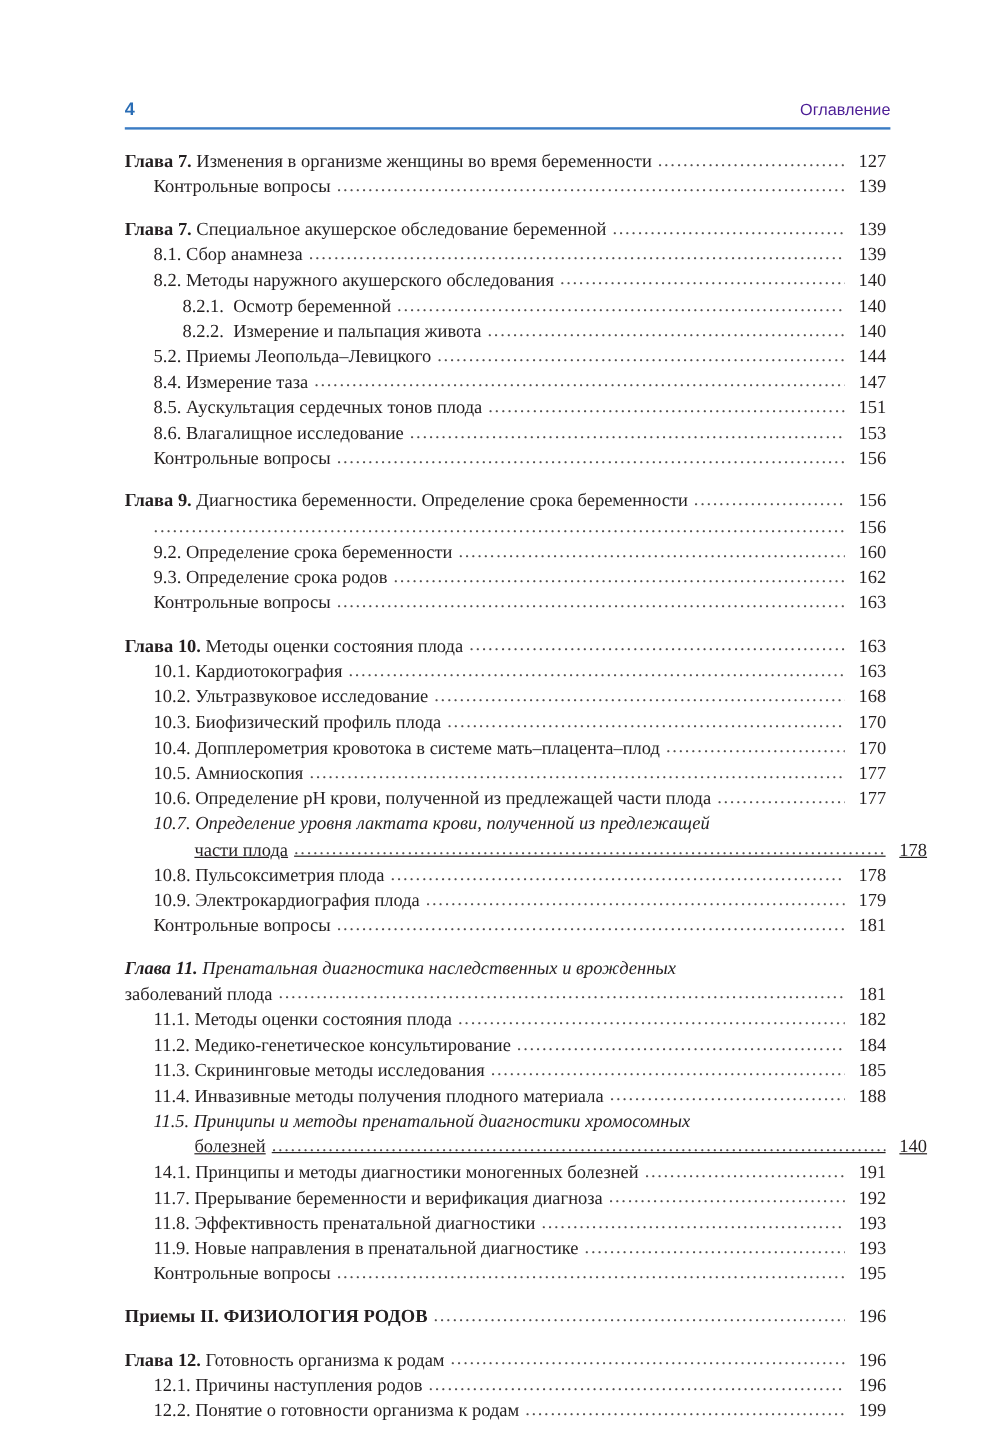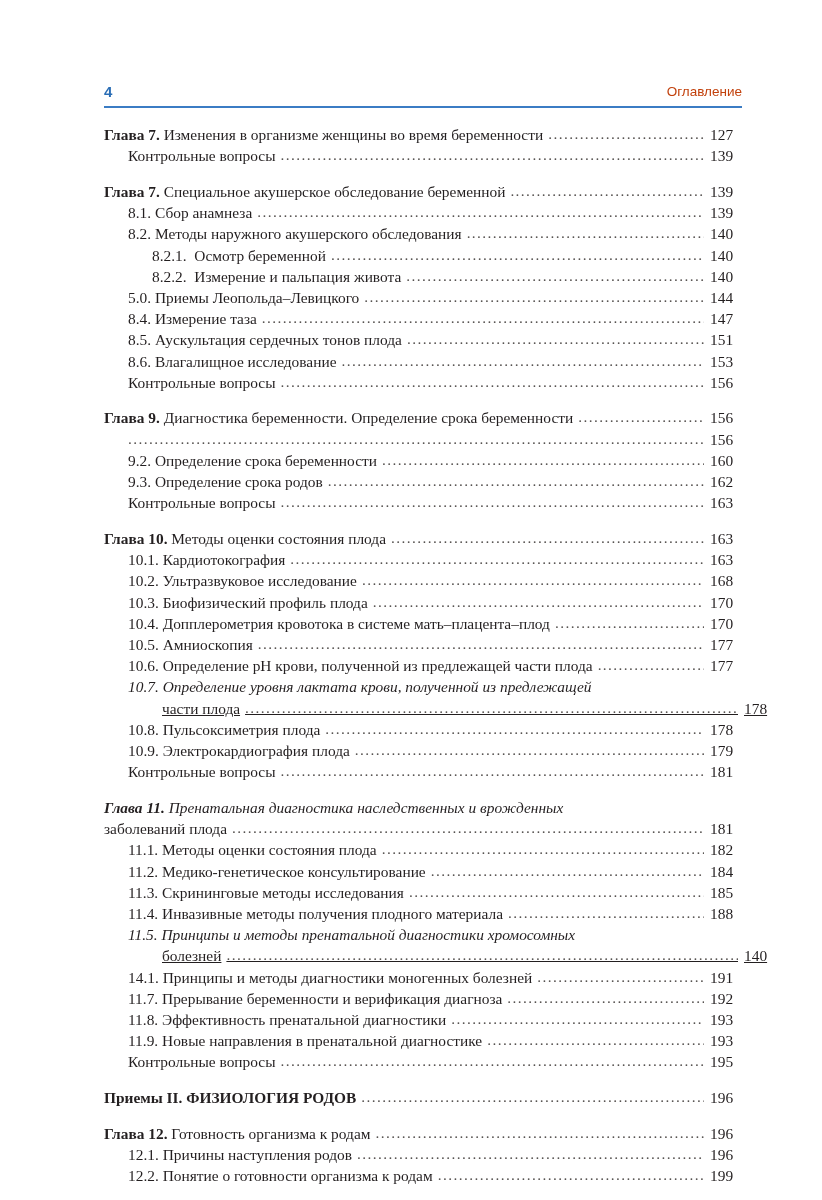--- a/index.html
+++ b/index.html
@@ -37,21 +37,21 @@
     font-family: "Liberation Sans", "DejaVu Sans", sans-serif;
     font-weight: bold;
     font-size: 15px;
     line-height: 16px;
     letter-spacing: 0px;
   }
   .head-title {
     font-family: "Liberation Sans", "DejaVu Sans", sans-serif;
     font-size: 13.5px;
     line-height: 16px;
-    color: #c2410c;
+    color: #4c1d95;
   }
   .head-rule {
     position: absolute;
     left: 104px;
     top: 106px;
     width: 638px;
     height: 2px;
   }
 
   
@@ -89,21 +89,21 @@
     font-size: 15.4px;
     letter-spacing: 1.4px;
     transform: translateY(-1px);
   }
   .leader::after {
     content: "......................................................................................................................................";
   }
   .row-page {
     flex: 0 0 auto;
     width: 34px;
-    text-align: left;
+    text-align: center;
     padding-left: 6px;
     font-size: 15.4px;
     white-space: nowrap;
   }
 
   
   .row-plain {
     display: flex;
     width: 100%;
   }
@@ -183,21 +183,21 @@
         </div>
         <div class="entry lvl-sub">
           <div class="row">
             <span class="row-label">8.2.2.  Измерение и пальпация живота</span>
             <span class="leader"></span>
             <span class="row-page">140</span>
           </div>
         </div>
         <div class="entry lvl-section">
           <div class="row">
-            <span class="row-label">5.0. Приемы Леопольда–Левицкого</span>
+            <span class="row-label">5.2. Приемы Леопольда–Левицкого</span>
             <span class="leader"></span>
             <span class="row-page">144</span>
           </div>
         </div>
         <div class="entry lvl-section">
           <div class="row">
             <span class="row-label">8.4. Измерение таза</span>
             <span class="leader"></span>
             <span class="row-page">147</span>
           </div>

